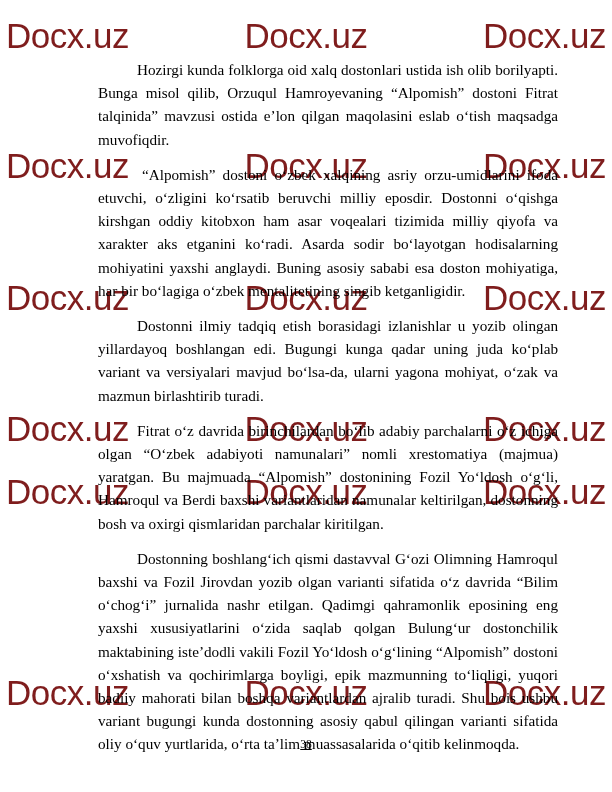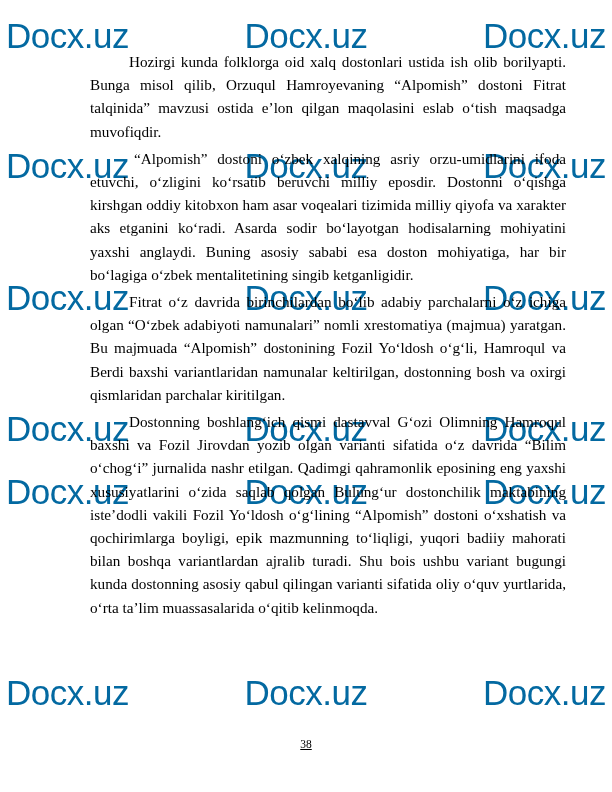--- a/index.html
+++ b/index.html
@@ -37,36 +37,36 @@
     display: flex;
     justify-content: space-between;
     padding: 0 6px;
     box-sizing: border-box;
   }
   .wm-text {
     font-family: "Liberation Sans", "DejaVu Sans", sans-serif;
     font-size: 35px;
     font-weight: 400;
     letter-spacing: -0.5px;
-    color: #0369a1;
+    color: #7f1d1d;
     line-height: 1;
     white-space: nowrap;
     user-select: none;
   }
 
   
   #content {
     position: absolute;
     left: 86px;
     top: 46px;
     width: 484px;
     z-index: 1;
   }
   p.para {
-    margin: 4px;
+    margin: 12px;
     font-size: 15.2px;
     line-height: 23.2px;
     text-align: justify;
     text-justify: inter-word;
     text-indent: 39px;
     hyphens: none;
   }
   p.para.tight {
     text-indent: 44px;
   }
@@ -119,19 +119,20 @@
     <div class="wm-row" style="top:675px;">
       <span class="wm-text">Docx.uz</span>
       <span class="wm-text">Docx.uz</span>
       <span class="wm-text">Docx.uz</span>
     </div>
   </div>
 
   <div id="content">
     <p class="para">Hozirgi kunda folklorga oid xalq dostonlari ustida ish olib borilyapti. Bunga misol qilib, Orzuqul Hamroyevaning “Alpomish” dostoni Fitrat talqinida” mavzusi ostida e’lon qilgan maqolasini eslab o‘tish maqsadga muvofiqdir.</p>
     <p class="para tight">“Alpomish” dostoni o‘zbek xalqining asriy orzu-umidlarini ifoda etuvchi, o‘zligini ko‘rsatib beruvchi milliy eposdir. Dostonni o‘qishga kirshgan oddiy kitobxon ham asar voqealari tizimida milliy qiyofa va xarakter aks etganini ko‘radi. Asarda sodir bo‘layotgan hodisalarning mohiyatini yaxshi anglaydi. Buning asosiy sababi esa doston mohiyatiga, har bir bo‘lagiga o‘zbek mentalitetining singib ketganligidir.</p>
+    <p class="para">Dostonni ilmiy tadqiq etish borasidagi izlanishlar u yozib olingan yillardayoq boshlangan edi. Bugungi kunga qadar uning juda ko‘plab variant va versiyalari mavjud bo‘lsa-da, ularni yagona mohiyat, o‘zak va mazmun birlashtirib turadi.</p>
     <p class="para">Fitrat o‘z davrida birinchilardan bo‘lib adabiy parchalarni o‘z ichiga olgan “O‘zbek adabiyoti namunalari” nomli xrestomatiya (majmua) yaratgan. Bu majmuada “Alpomish” dostonining Fozil Yo‘ldosh o‘g‘li, Hamroqul va Berdi baxshi variantlaridan namunalar keltirilgan, dostonning bosh va oxirgi qismlaridan parchalar kiritilgan.</p>
     <p class="para">Dostonning boshlang‘ich qismi dastavval G‘ozi Olimning Hamroqul baxshi va Fozil Jirovdan yozib olgan varianti sifatida o‘z davrida “Bilim o‘chog‘i” jurnalida nashr etilgan. Qadimgi qahramonlik eposining eng yaxshi xususiyatlarini o‘zida saqlab qolgan  Bulung‘ur dostonchilik maktabining iste’dodli vakili Fozil Yo‘ldosh o‘g‘lining   “Alpomish” dostoni o‘xshatish va qochirimlarga boyligi, epik mazmunning to‘liqligi, yuqori badiiy mahorati bilan boshqa variantlardan ajralib turadi. Shu bois ushbu variant bugungi kunda dostonning asosiy qabul qilingan varianti sifatida oliy o‘quv yurtlarida, o‘rta ta’lim muassasalarida o‘qitib kelinmoqda.</p>
   </div>
 
   <div id="page-number">38</div>
 
 </div>
 
 </body></html>

